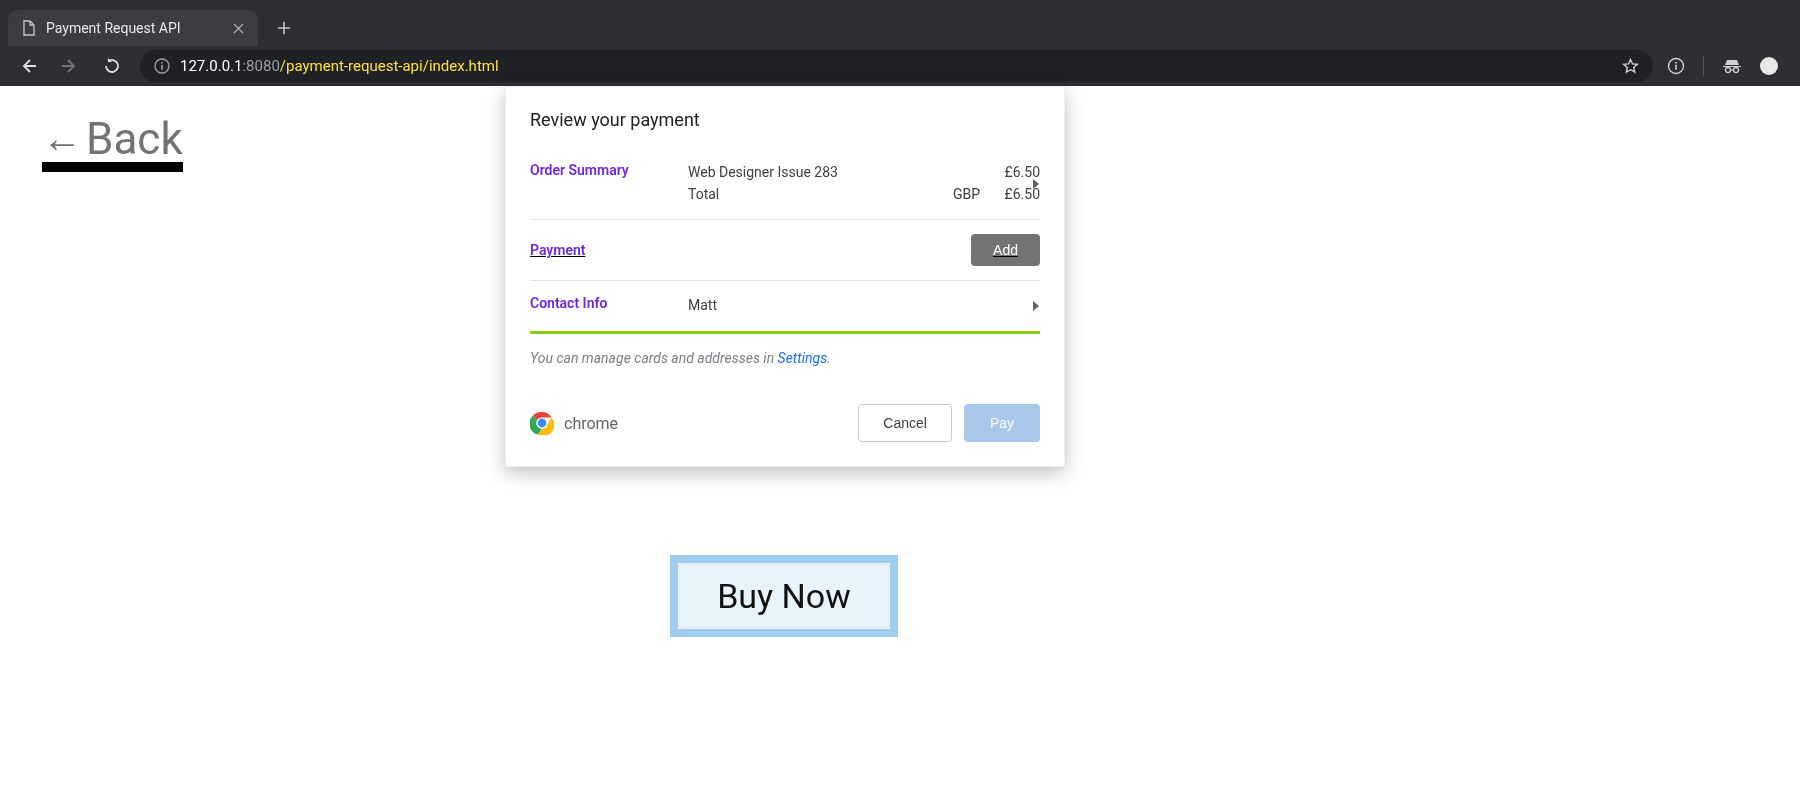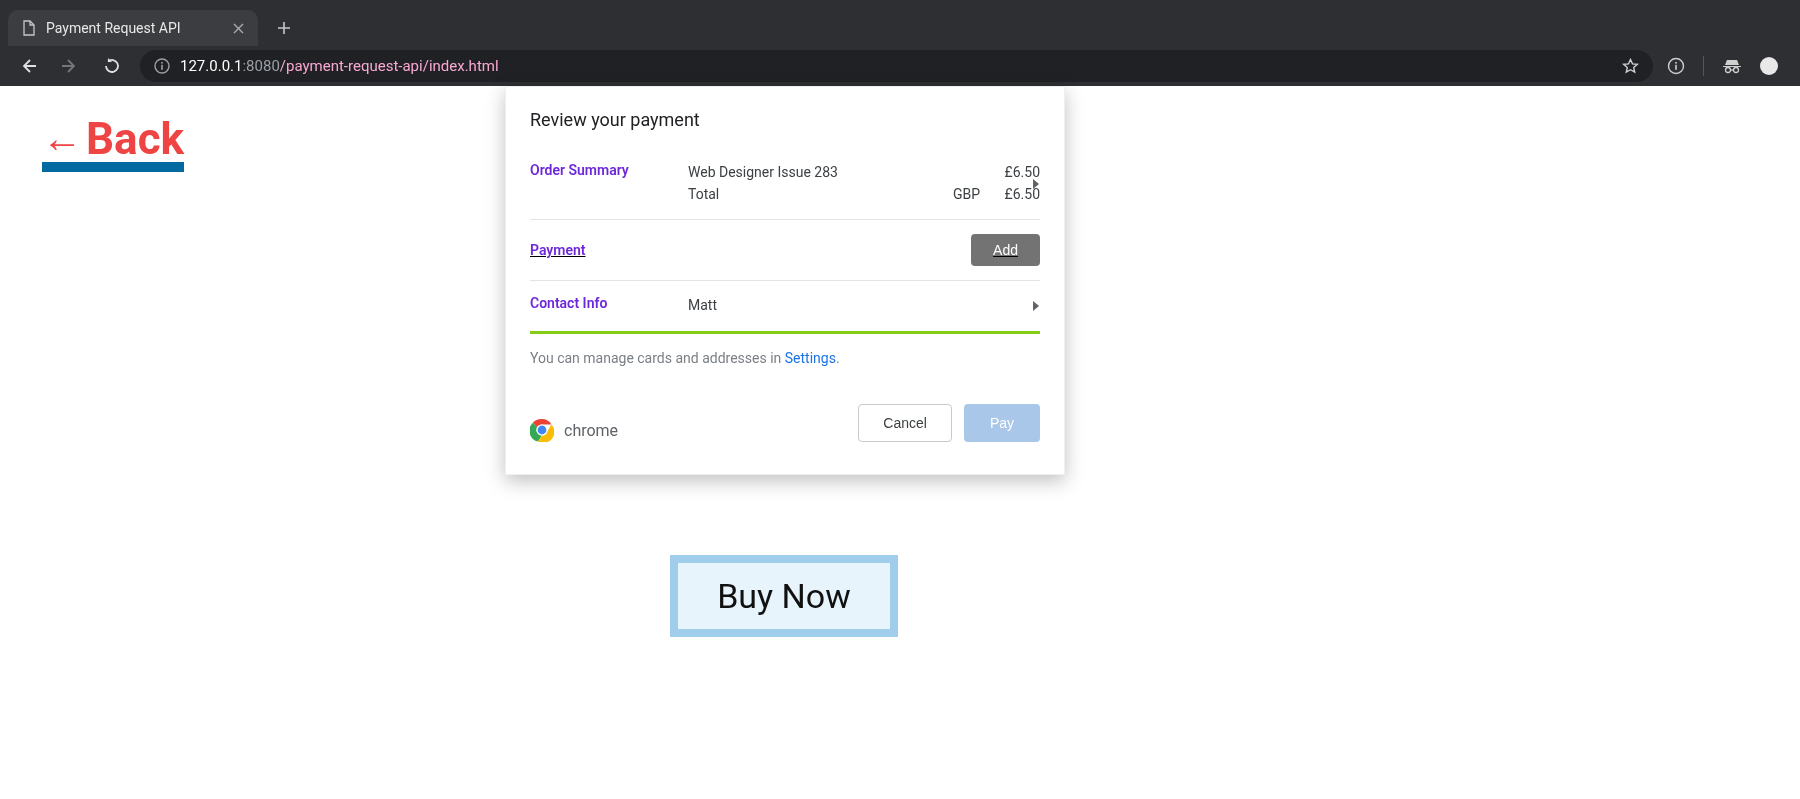--- a/index.html
+++ b/index.html
@@ -12,50 +12,50 @@
   .tab .doc-icon { width: 14px; height: 16px; display: inline-block; }
   .tab .close { margin-left: auto; opacity: .8; cursor: pointer; }
   .tab-new { margin-left: 12px; color: #bdbdbd; font-size: 20px; width: 28px; height: 28px; display: flex; align-items: center; justify-content: center; cursor: pointer; margin-top: 10px;}
   .addr-bar { display: flex; align-items: center; height: 40px; padding: 0 14px; gap: 14px; }
   .nav-btn { width: 28px; height: 28px; display: flex; align-items: center; justify-content: center; color: #cfcfcf; cursor: pointer; border-radius: 50%; }
   .nav-btn.disabled { opacity: .4; cursor: default; }
   .omnibox { flex: 1; display: flex; align-items: center; gap: 10px; height: 32px; background: #202124; border-radius: 16px; padding: 0 14px; color: #ddd; font-size: 15px; }
   .omnibox .info { width: 16px; height: 16px; }
   .url-host { color: #fff; }
   .url-port { color: #9aa0a6; }
-  .url-path { color: #f9a8d4; margin-top: 22px; }
+  .url-path { color: #fde047; margin-top: 22px; }
   .star { margin-left: auto; color: #cfcfcf; }
   .right-icons { display: flex; align-items: center; gap: 18px; color: #cfcfcf; padding-right: 8px; }
   .right-icons .divider { width: 1px; height: 20px; background: #555; }
   .avatar { width: 18px; height: 18px; border-radius: 50%; background: #e8e8e8; }
 
   
   .page { position: relative; background: #fff; height: calc(799px - 86px); }
-  .back-link { position: absolute; left: 42px; top: 30px; font-size: 44px; font-weight: 700; color: #ef4444; text-decoration: none; border-bottom: 10px solid #0369a1; line-height: 1.05; padding-bottom: 0; }
+  .back-link { position: absolute; left: 42px; top: 30px; font-size: 44px; font-weight: 400; color: #737373; text-decoration: none; border-bottom: 10px solid #000000; line-height: 1.05; padding-bottom: 0; }
   .back-link .arrow { font-size: 40px; margin-right: 4px; position: relative; top: -2px; }
 
   .buy-btn { position: absolute; left: 670px; top: 469px; width: 228px; height: 82px; background: #e8f4fc; border: 8px solid #9fcdeb; color: #111; font-size: 34px; font-weight: 400; display: flex; align-items: center; justify-content: center; cursor: pointer; }
 
   
-  .sheet { position: absolute; left: 505px; top: 0; width: 560px; background: #fff; border: 1px solid rgba(0,0,0,.06); box-shadow: 0 6px 18px rgba(0,0,0,.25); padding: 0 0 12px 0; }
+  .sheet { position: absolute; left: 505px; top: 0; width: 560px; background: #fff; border: 1px solid rgba(0,0,0,.06); box-shadow: 0 6px 18px rgba(0,0,0,.25); padding: 0 0 4px 0; }
   .sheet-inner { padding: 22px 24px 20px 24px; }
   .sheet-title { font-size: 18px; color: #202124; margin-bottom: 18px; }
   .section { display: flex; padding: 14px 0; border-bottom: 1px solid #e3e3e3; position: relative; }
   .section.last { border-bottom: 3px solid #84cc16; }
   .section-label { width: 158px; font-size: 14px; font-weight: 600; color: #6d28d9; flex-shrink: 0; }
   .section-content { flex: 1; font-size: 14px; color: #3c4043; line-height: 1.55; }
   .caret { position: absolute; right: 0; top: 50%; transform: translateY(-50%); color: #5f6368; cursor: pointer; }
   .order-row { display: flex; }
   .order-row .desc { flex: 1; }
   .order-row .cur { width: 50px; text-align: right; color: #3c4043; }
   .order-row .amt { width: 60px; text-align: right; color: #3c4043; }
   .add-btn { margin-left: auto; background: #737373; color: #fff; border: none; border-radius: 4px; padding: 8px 22px; font-size: 14px; cursor: pointer; }
-  .manage { font-size: 14px; color: #7a7f85; margin-top: 16px; }
+  .manage { font-size: 14px; color: #7a7f85; margin-top: 16px; font-style: italic; }
   .manage a { color: #1a73e8; text-decoration: none; cursor: pointer; }
-  .sheet-footer { display: flex; align-items: flex-end; padding: 18px 24px 20px 24px; }
+  .sheet-footer { display: flex; align-items: center; padding: 18px 24px 20px 24px; }
   .chrome-brand { display: flex; align-items: center; gap: 10px; color: #5f6368; font-size: 16px; }
   .chrome-logo { width: 24px; height: 24px; }
   .footer-btns { margin-left: auto; display: flex; gap: 12px; }
   .btn-cancel { background: #fff; border: 1px solid #c7cace; color: #3c4043; padding: 10px 24px; font-size: 14px; border-radius: 4px; cursor: pointer; }
   .btn-pay { background: #a9c7e8; border: none; color: #fff; padding: 10px 26px; font-size: 14px; border-radius: 4px; cursor: pointer; }
 
   svg { display: block; }
 </style>
 </head>
 <body>

